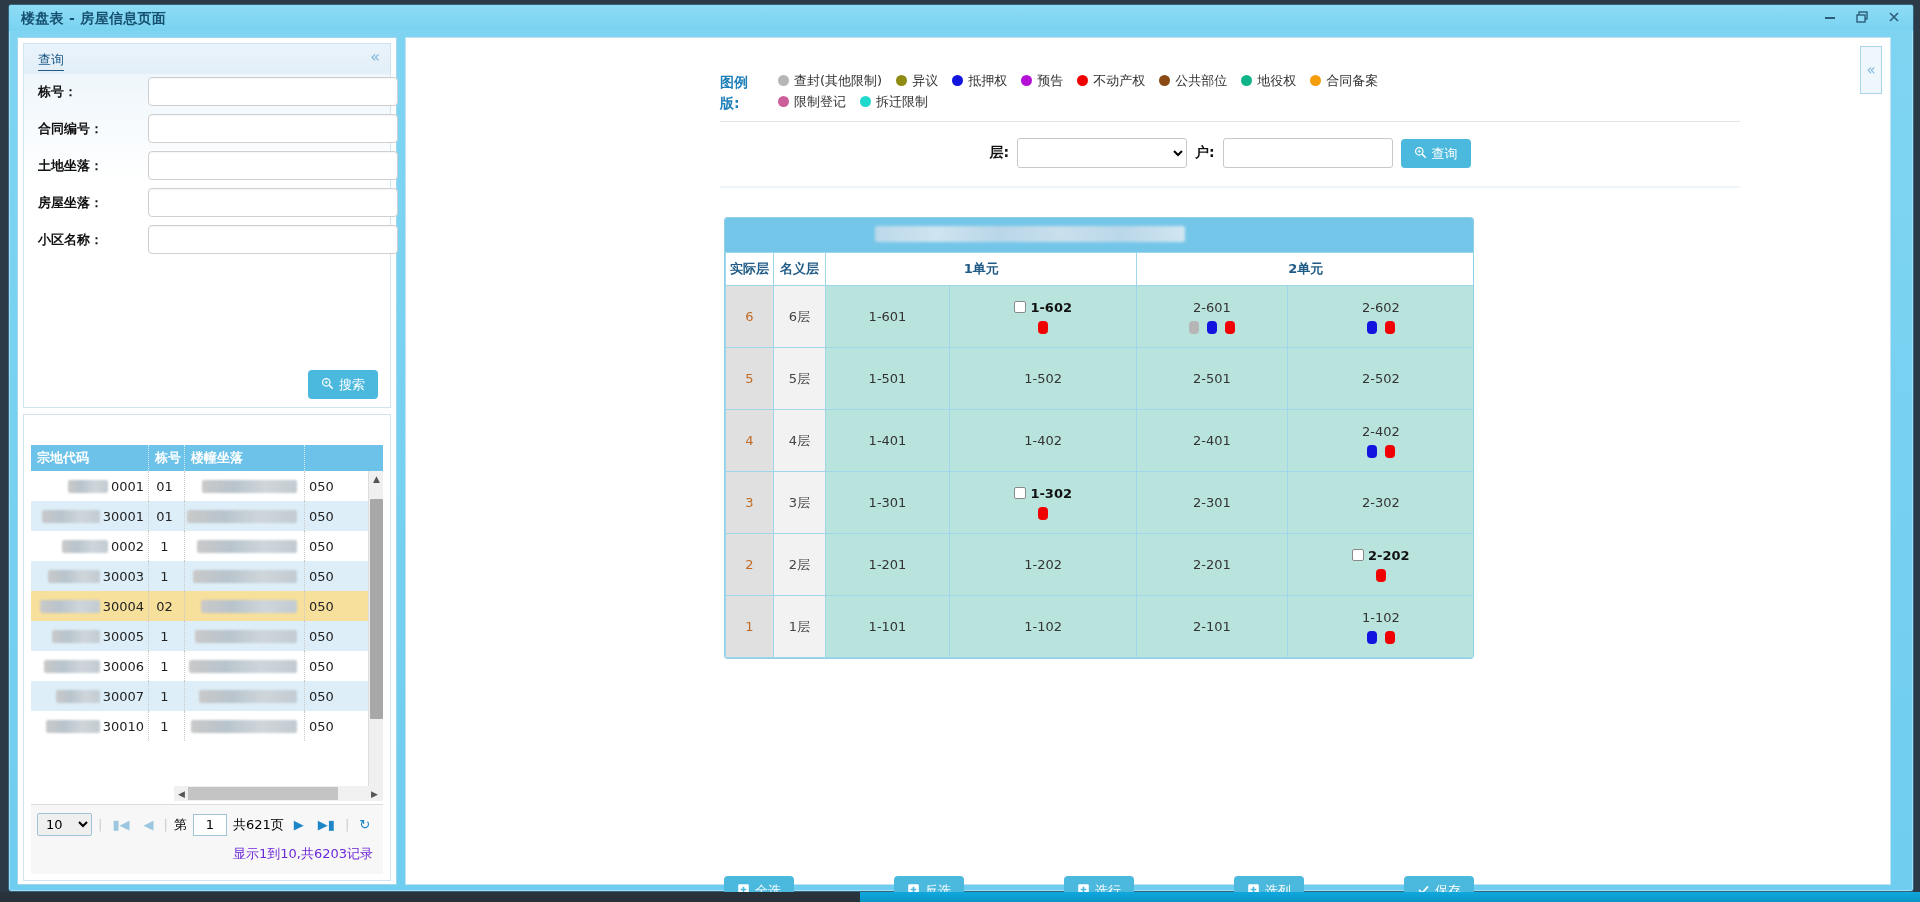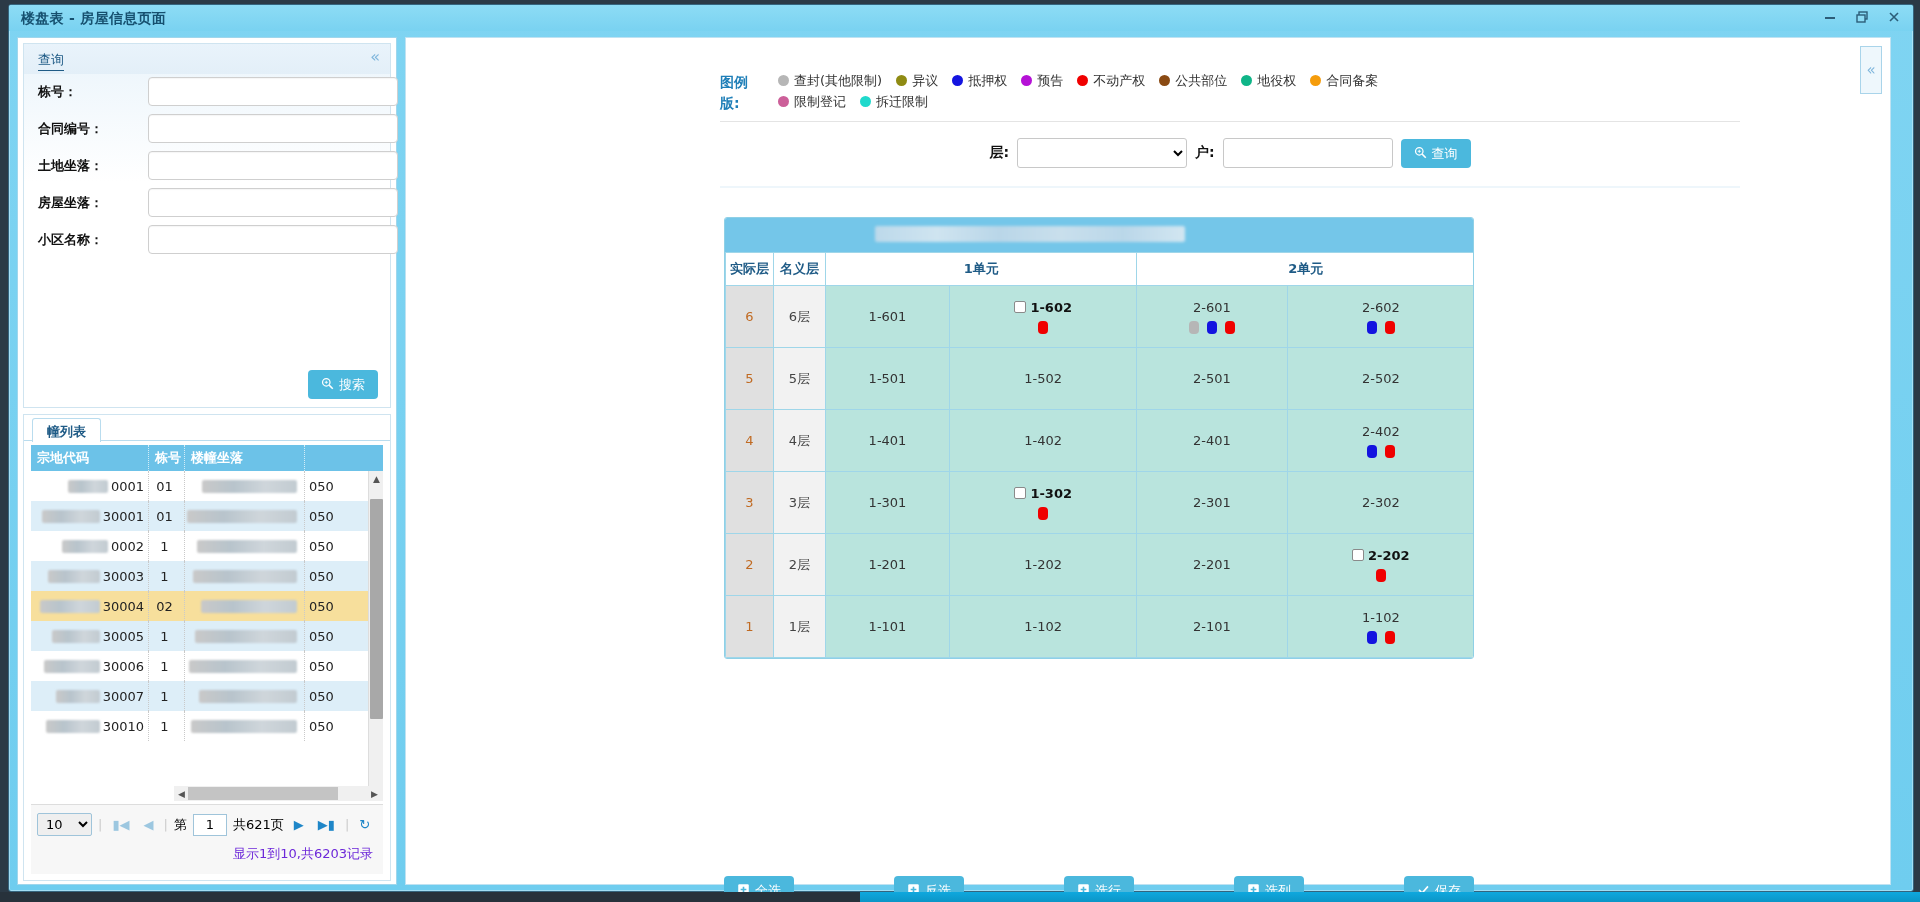--- a/index.html
+++ b/index.html
@@ -262,23 +262,20 @@
                 <path d="M10 10 L14.5 14.5" stroke="#fff" stroke-width="1.8"></path>
                 <path d="M4.6 6.5 H8.4 M6.5 4.6 V8.4" stroke="#fff" stroke-width="1.1"></path>
               </svg>
             </span>
             <span>搜索</span>
           </button>
         </div>
       </div>
 
       <div id="gridPanel">
-        <div id="tabstrip">
-          <div class="tab">幢列表</div>
-        </div>
 
         <div id="gridHead">
           <div class="gh c1">宗地代码</div>
           <div class="gh c2">栋号</div>
           <div class="gh c3">楼幢坐落</div>
           <div class="gh c4"></div>
         </div>
 
         <div id="gridBody">
             <div class="grow odd">

